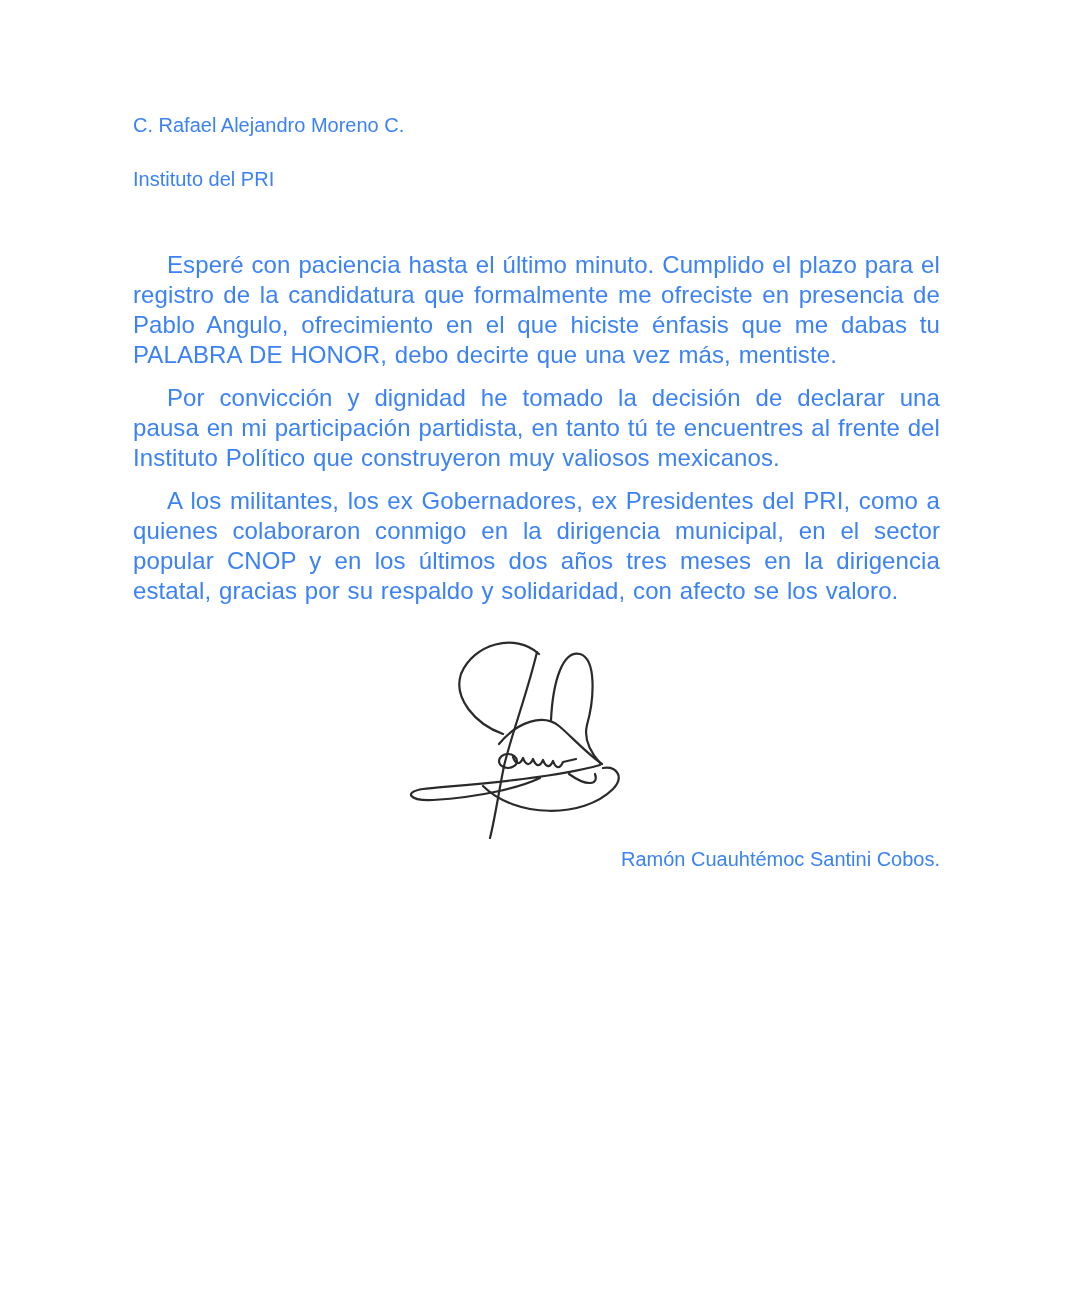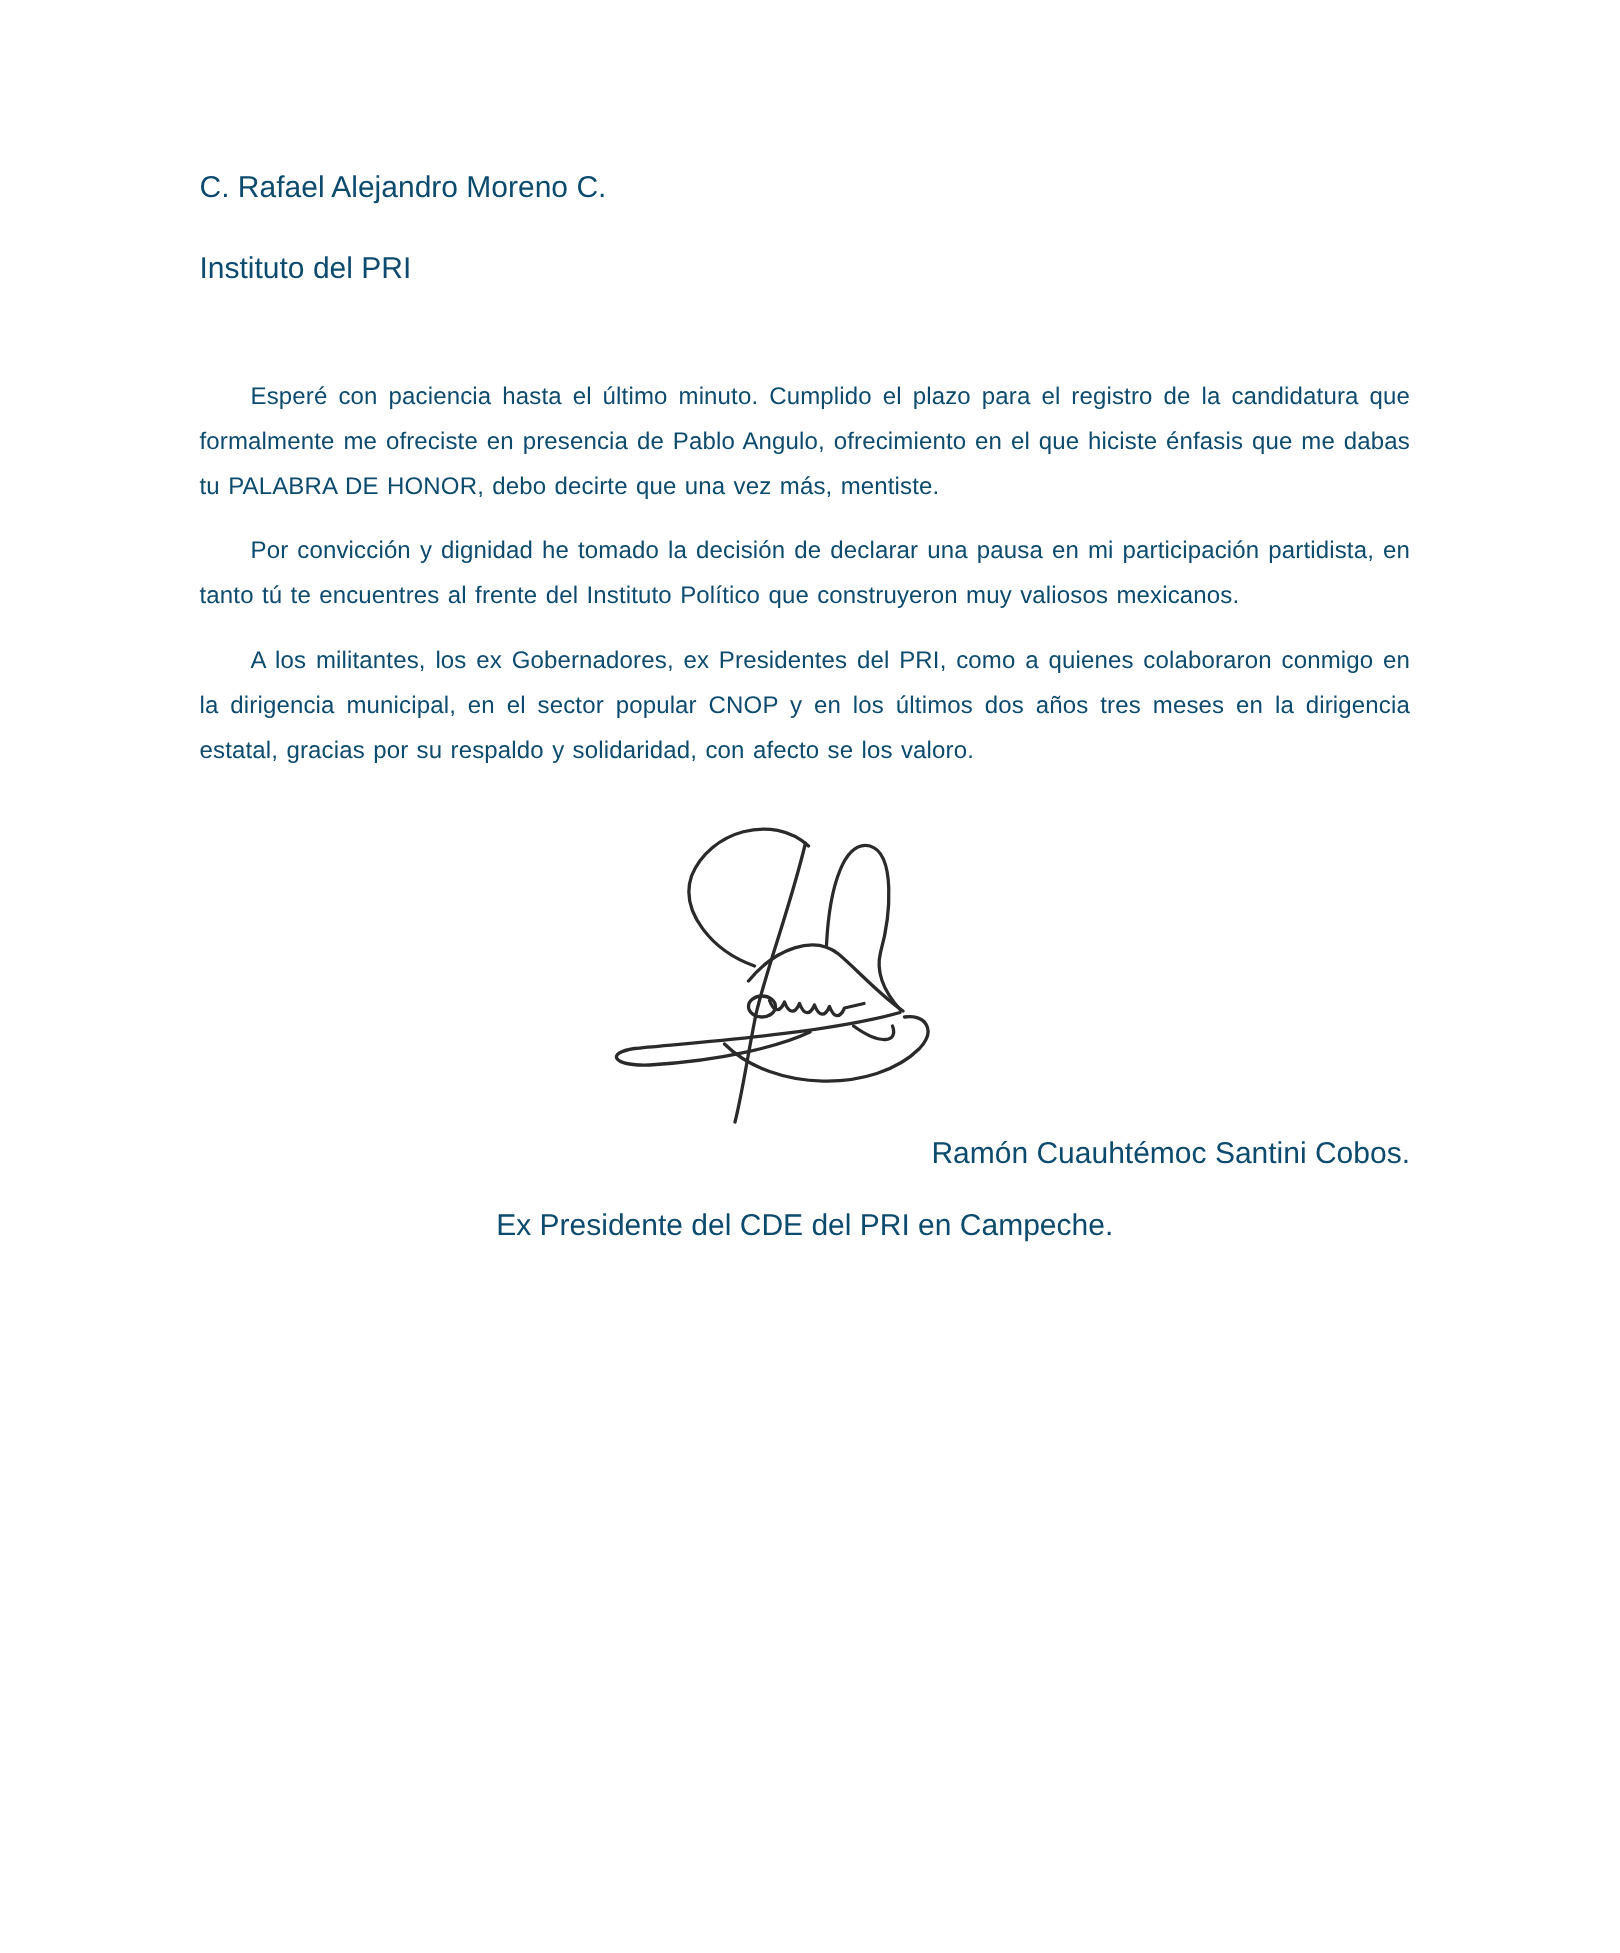--- a/index.html
+++ b/index.html
@@ -7,21 +7,21 @@
     margin: 0;
     padding: 0;
     background: #ffffff;
   }
   .page {
     position: relative;
     width: 948px;
     height: 1302px;
     background: #ffffff;
     font-family: "Liberation Sans", sans-serif;
-    color: #0c4a6e;
+    color: #3b82f6;
     overflow: hidden;
   }
   .content {
     position: absolute;
     left: 133px;
     top: 112px;
     width: 807px;
   }
   .recipient-name {
     font-size: 20px;
@@ -31,21 +31,21 @@
   .recipient-title {
     font-size: 20px;
     line-height: 26px;
     margin-top: 28px;
     text-align: left;
   }
   .paragraphs {
     margin-top: 58px;
   }
   .paragraphs p {
-    font-size: 16px;
+    font-size: 24px;
     line-height: 30px;
     text-align: justify;
     text-indent: 34px;
     margin: 0 0 13px 0;
     letter-spacing: 0.1px;
     word-spacing: 1px;
   }
   .signature-svg {
     display: block;
     margin: 22px auto 0 auto;
@@ -97,16 +97,15 @@
 
       <path d="M 213,137 C 160,152 62,158 36,161 C 16,164 22,173 46,172 C 96,169 134,159 153,150"></path>
 
       <path d="M 96,158 C 128,190 196,191 226,161 C 238,148 229,138 216,140"></path>
 
       <path d="M 182,146 C 200,159 212,157 208,146"></path>
     </svg>
 
     <div class="signatory-name">Ramón Cuauhtémoc Santini Cobos.</div>
 
-    <div class="signatory-title">Ex Presidente del CDE del PRI en Campeche.</div>
 
   </div>
 </div>
 
 </body></html>

